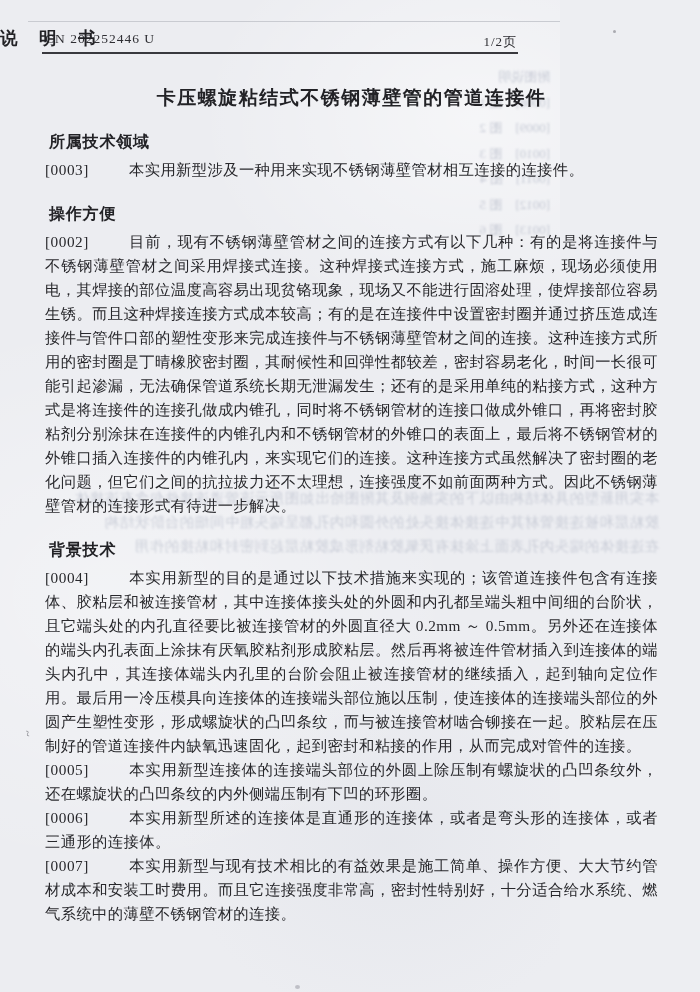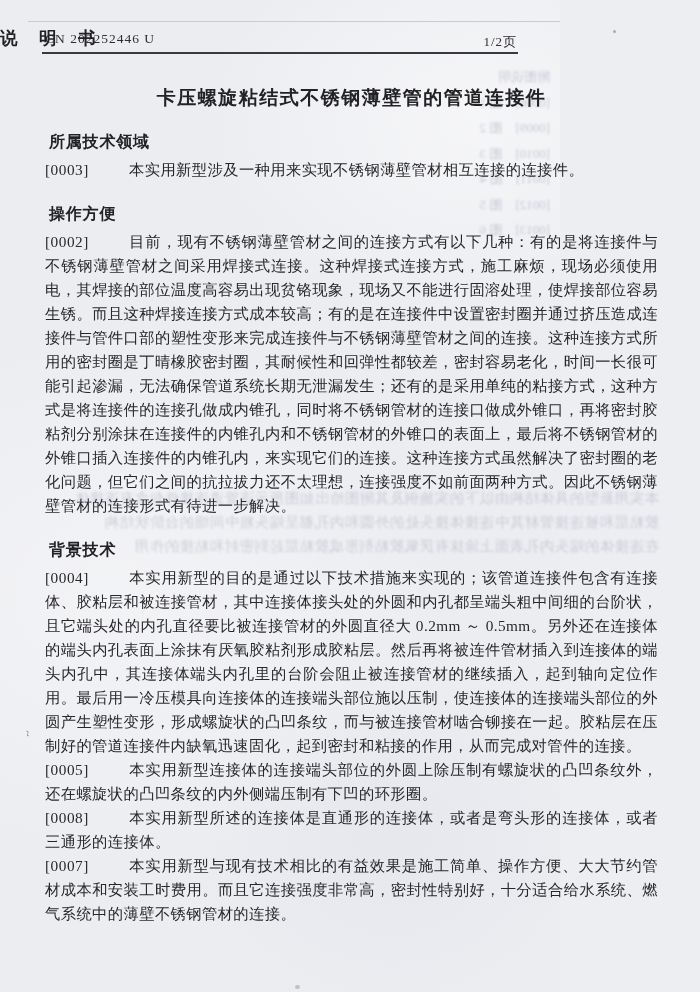--- a/index.html
+++ b/index.html
@@ -132,21 +132,21 @@
 
     <h2 class="section-heading">所属技术领域</h2>
     <p class="para"><span class="pnum">[0003]</span><span>本实用新型涉及一种用来实现不锈钢薄壁管材相互连接的连接件。</span></p>
 
     <h2 class="section-heading">操作方便</h2>
     <p class="para"><span class="pnum">[0002]</span><span>目前，现有不锈钢薄壁管材之间的连接方式有以下几种：有的是将连接件与不锈钢薄壁管材之间采用焊接式连接。这种焊接式连接方式，施工麻烦，现场必须使用电，其焊接的部位温度高容易出现贫铬现象，现场又不能进行固溶处理，使焊接部位容易生锈。而且这种焊接连接方式成本较高；有的是在连接件中设置密封圈并通过挤压造成连接件与管件口部的塑性变形来完成连接件与不锈钢薄壁管材之间的连接。这种连接方式所用的密封圈是丁晴橡胶密封圈，其耐候性和回弹性都较差，密封容易老化，时间一长很可能引起渗漏，无法确保管道系统长期无泄漏发生；还有的是采用单纯的粘接方式，这种方式是将连接件的连接孔做成内锥孔，同时将不锈钢管材的连接口做成外锥口，再将密封胶粘剂分别涂抹在连接件的内锥孔内和不锈钢管材的外锥口的表面上，最后将不锈钢管材的外锥口插入连接件的内锥孔内，来实现它们的连接。这种连接方式虽然解决了密封圈的老化问题，但它们之间的抗拉拔力还不太理想，连接强度不如前面两种方式。因此不锈钢薄壁管材的连接形式有待进一步解决。</span></p>
 
     <h2 class="section-heading">背景技术</h2>
     <p class="para"><span class="pnum">[0004]</span><span>本实用新型的目的是通过以下技术措施来实现的；该管道连接件包含有连接体、胶粘层和被连接管材，其中连接体接头处的外圆和内孔都呈端头粗中间细的台阶状，且它端头处的内孔直径要比被连接管材的外圆直径大 0.2mm ～ 0.5mm。另外还在连接体的端头内孔表面上涂抹有厌氧胶粘剂形成胶粘层。然后再将被连件管材插入到连接体的端头内孔中，其连接体端头内孔里的台阶会阻止被连接管材的继续插入，起到轴向定位作用。最后用一冷压模具向连接体的连接端头部位施以压制，使连接体的连接端头部位的外圆产生塑性变形，形成螺旋状的凸凹条纹，而与被连接管材啮合铆接在一起。胶粘层在压制好的管道连接件内缺氧迅速固化，起到密封和粘接的作用，从而完成对管件的连接。</span></p>
     <p class="para"><span class="pnum">[0005]</span><span>本实用新型连接体的连接端头部位的外圆上除压制有螺旋状的凸凹条纹外，还在螺旋状的凸凹条纹的内外侧端压制有下凹的环形圈。</span></p>
-    <p class="para"><span class="pnum">[0008]</span><span>本实用新型所述的连接体是直通形的连接体，或者是弯头形的连接体，或者三通形的连接体。</span></p>
+    <p class="para"><span class="pnum">[0006]</span><span>本实用新型所述的连接体是直通形的连接体，或者是弯头形的连接体，或者三通形的连接体。</span></p>
     <p class="para"><span class="pnum">[0007]</span><span>本实用新型与现有技术相比的有益效果是施工简单、操作方便、大大节约管材成本和安装工时费用。而且它连接强度非常高，密封性特别好，十分适合给水系统、燃气系统中的薄壁不锈钢管材的连接。</span></p>
 
   </div>
 
   <div class="artifact-squiggle">~</div>
   <div class="artifact-dot-header"></div>
   <div class="artifact-dot-bottom"></div>
 
 </div>
 

